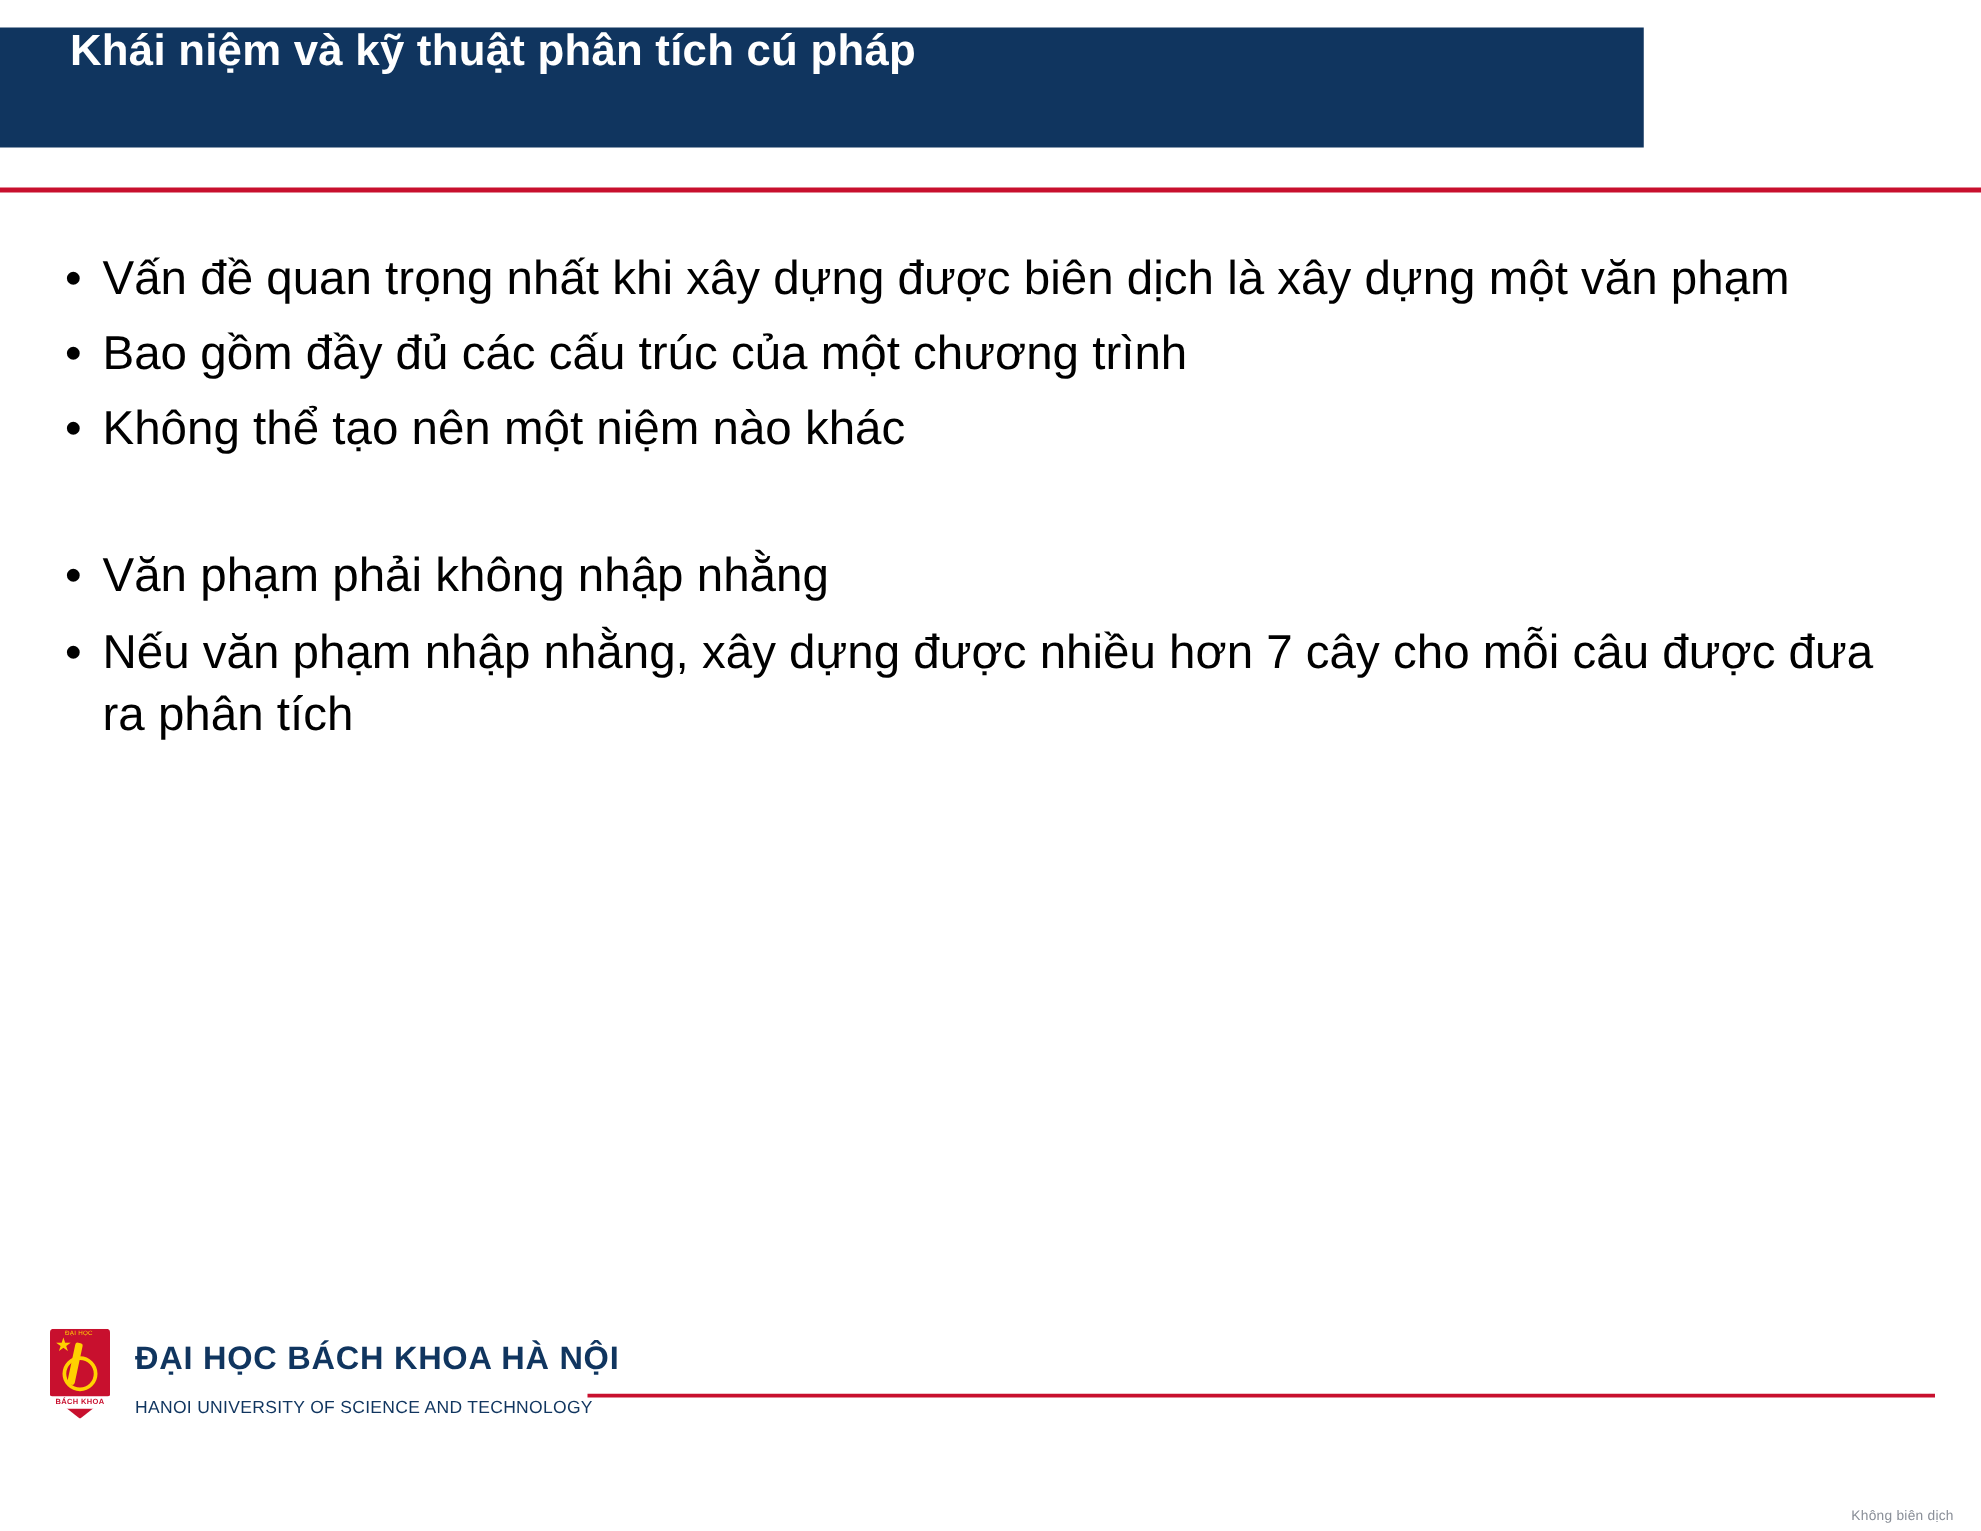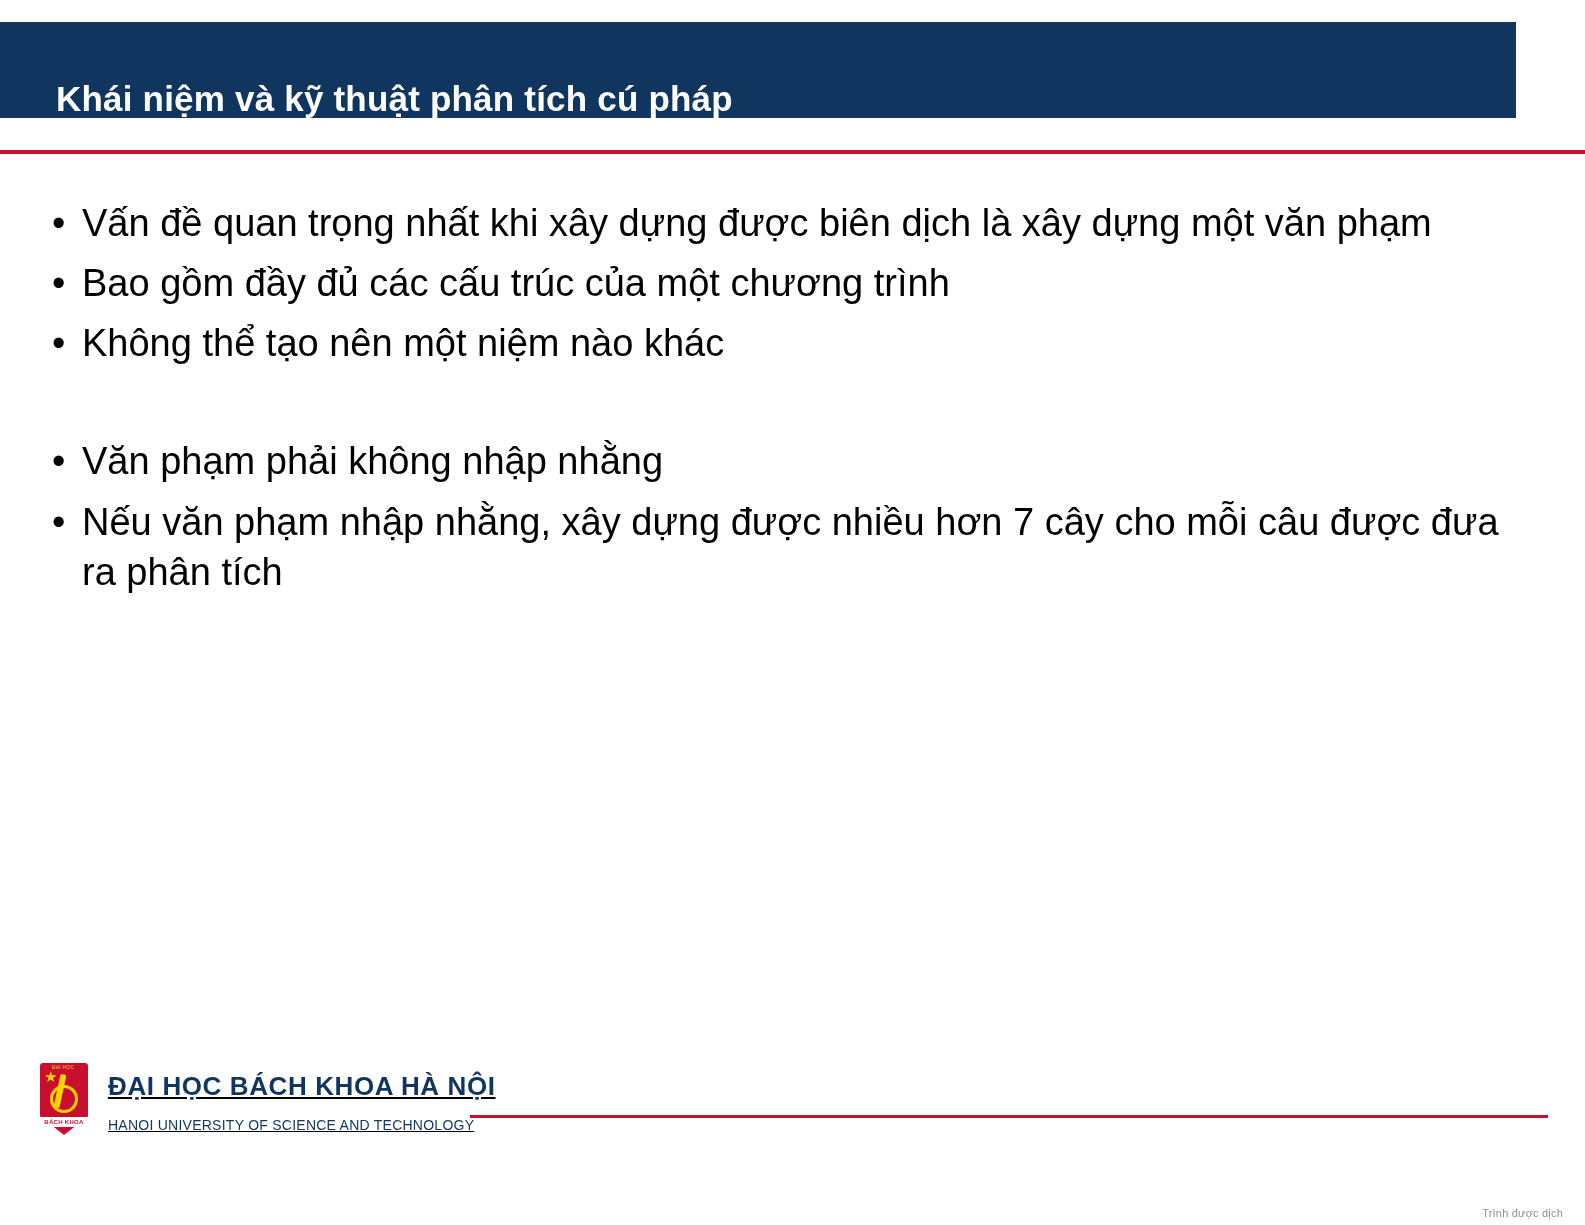--- a/index.html
+++ b/index.html
@@ -15,25 +15,25 @@
     font-family: "Liberation Sans", sans-serif;
     color: #000000;
     overflow: hidden;
   }
 
   
   .header-bar {
     position: absolute;
     left: 0;
     top: 22px;
-    width: 1516px;
+    width: 1315px;
     height: 96px;
     background: #10355f;
     display: flex;
-    align-items: flex-end;
+    align-items: flex-start;
     box-sizing: border-box;
     padding-left: 56px;
   }
   .header-title {
     color: #ffffff;
     font-size: 35px;
     font-weight: bold;
     letter-spacing: 0.2px;
     line-height: 1.1;
     white-space: nowrap;
@@ -151,21 +151,20 @@
   .logo-mark .top-label {
     position: absolute;
     left: 16px;
     top: 3px;
     font-size: 5px;
     color: #ffd200;
     letter-spacing: 0.2px;
   }
   .logo-text {
     margin-left: 16px;
-    text-decoration: underline;
   }
   .logo-text .vi {
     font-size: 26px;
     font-weight: bold;
     color: #10355f;
     letter-spacing: 0.6px;
     white-space: nowrap;
   }
   .logo-text .en {
     font-size: 14px;
@@ -239,13 +238,13 @@
       <div class="cap">BÁCH KHOA</div>
     </div>
     <div class="logo-text">
       <div class="vi">ĐẠI HỌC BÁCH KHOA HÀ NỘI</div>
       <div class="en">HANOI UNIVERSITY OF SCIENCE AND TECHNOLOGY</div>
     </div>
   </div>
   <div class="footer-rule"></div>
 </div>
 
-<div class="slide-number">Trình được dịch</div>
+<div class="slide-number">Không biên dịch</div>
 
 </body></html>

